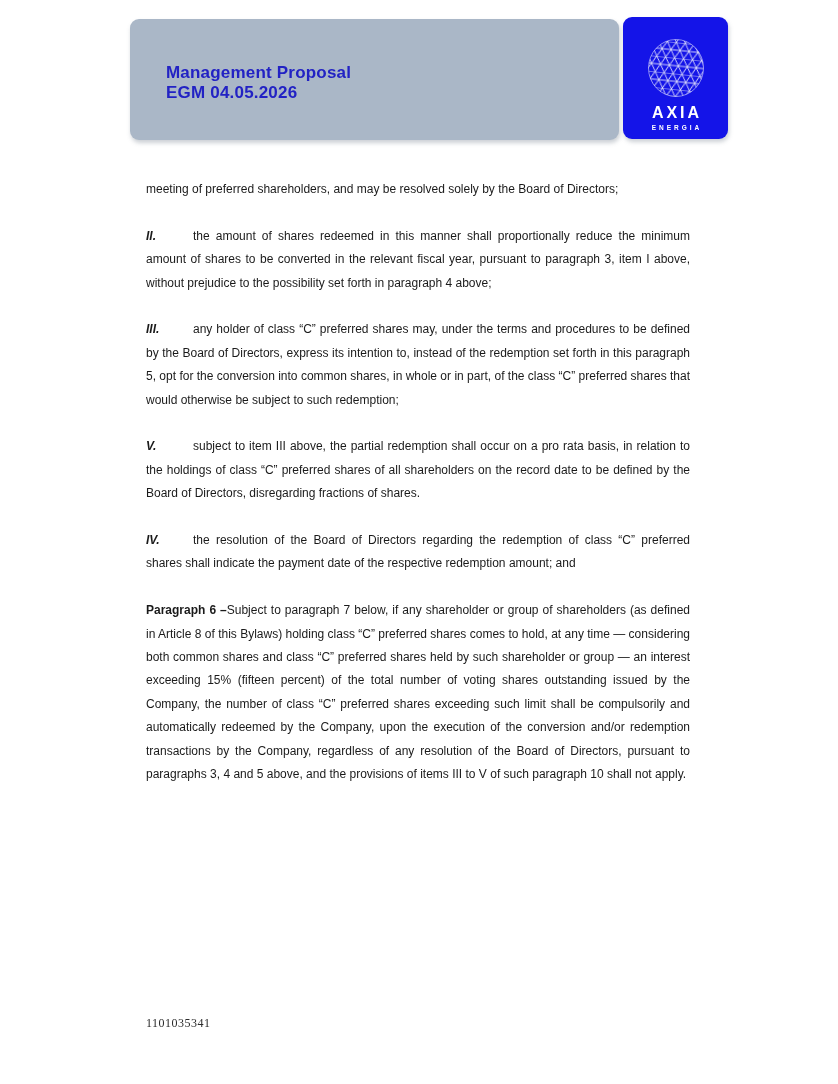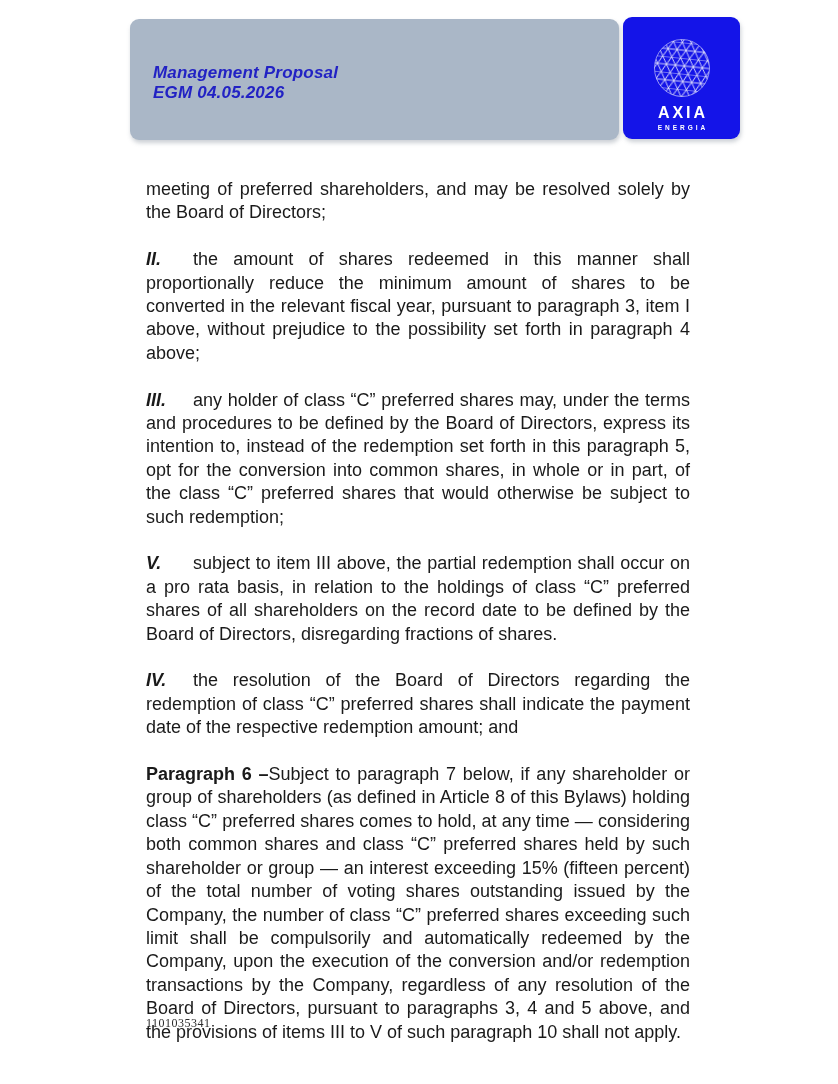--- a/index.html
+++ b/index.html
@@ -13,35 +13,34 @@
 
   
   .header-bar {
     position: absolute;
     left: 130px; top: 19px;
     width: 489px; height: 121px;
     background: #aab7c7;
     border-radius: 9px;
     box-shadow: 1px 3px 4px rgba(110,120,135,0.35);
     box-sizing: border-box;
-    padding: 44px 0 0 23px;
-    font-style: italic;
+    padding: 44px 0 0 36px;
   }
   .header-title {
     color: #2222c4;
     font-weight: 700;
     font-size: 17px;
     line-height: 20px;
     letter-spacing: 0.2px;
   }
 
   .logo-box {
     position: absolute;
     left: 623px; top: 17px;
-    width: 117px; height: 122px;
+    width: 105px; height: 122px;
     background: #1414e8;
     border-radius: 9px;
     box-shadow: 1px 3px 4px rgba(110,120,135,0.35);
     text-align: center;
     box-sizing: border-box;
     padding-top: 22px;
   }
   .globe { display: block; margin: 0 auto; }
   .logo-brand {
     color: #ffffff;
@@ -60,21 +59,21 @@
     margin-top: 3px;
     margin-left: 3px;
     line-height: 8px;
   }
 
   
   .doc-body {
     position: absolute;
     left: 146px; top: 178px;
     width: 544px;
-    font-size: 18px;
+    font-size: 12px;
     line-height: 23.4px;
     color: #1a1a1a;
     text-align: justify;
   }
   .doc-body p { margin: 0 0 23.4px 0; }
   .doc-body p:last-child { margin-bottom: 0; }
   .item-num {
     font-weight: 700;
     display: inline-block;
     width: 47px;

